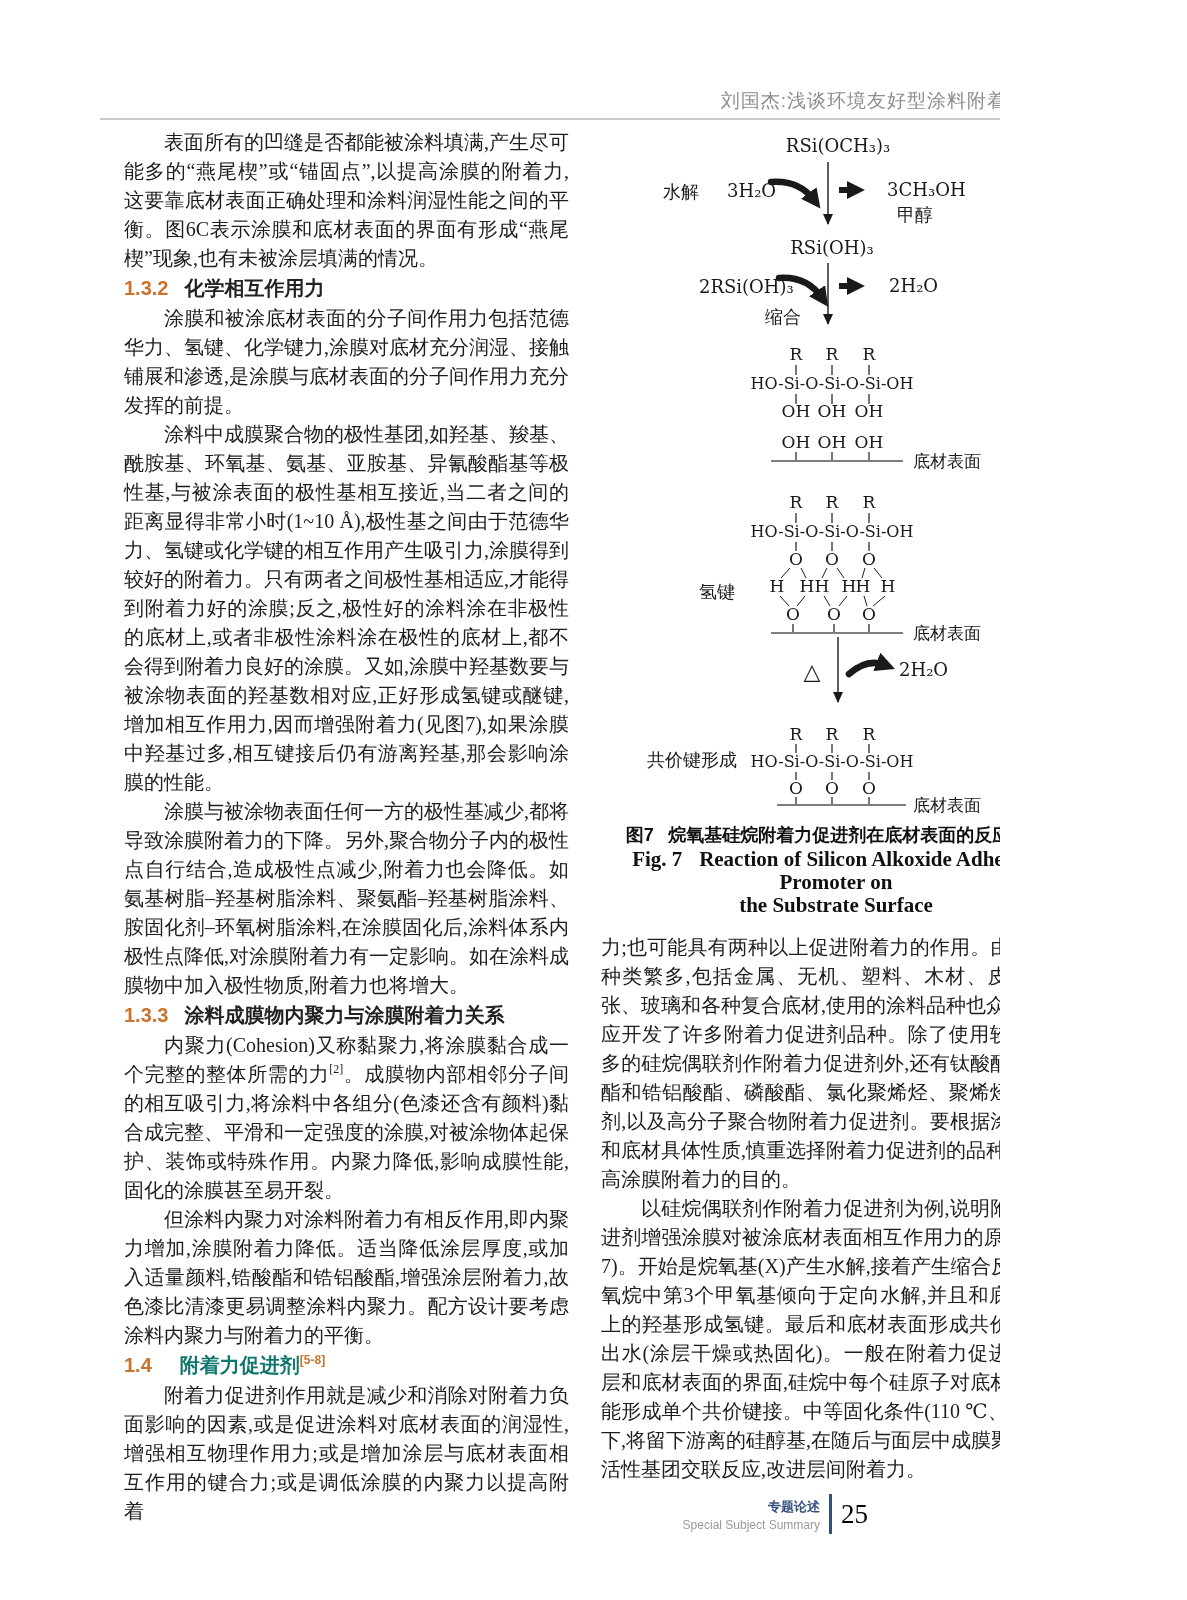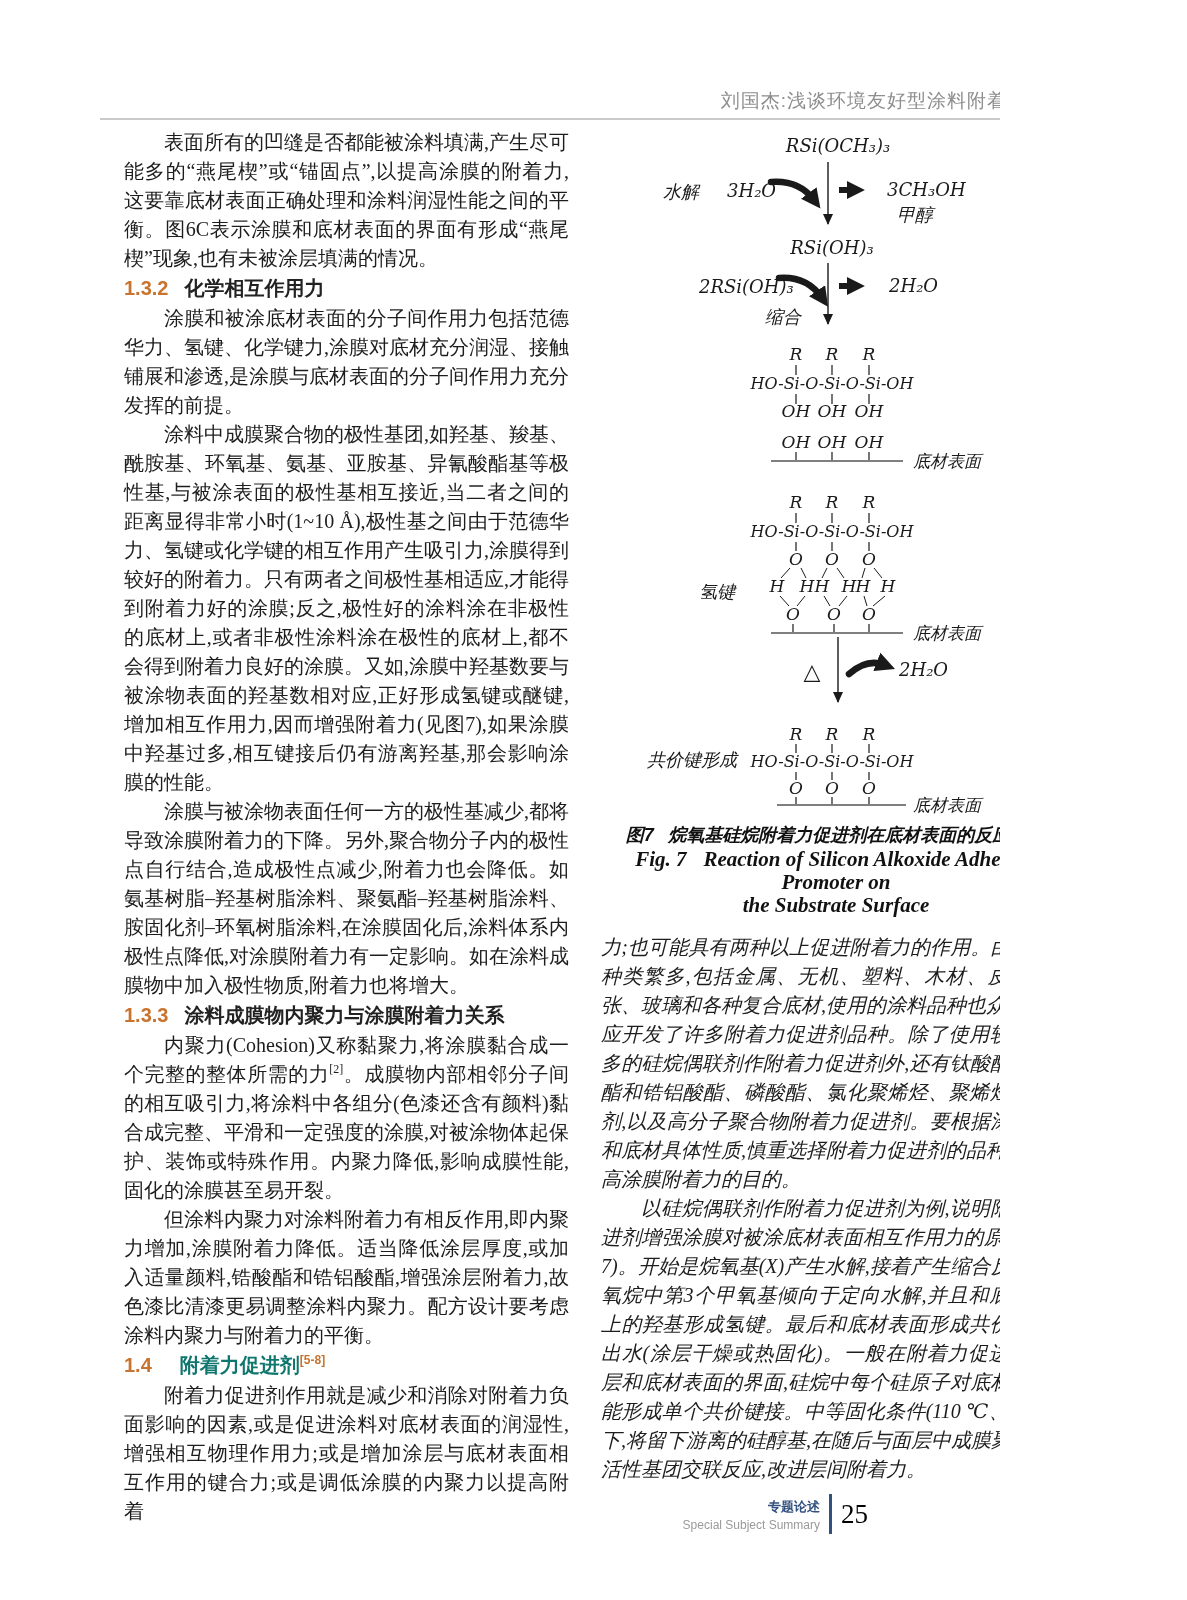--- a/index.html
+++ b/index.html
@@ -3,21 +3,21 @@
 <meta charset="utf-8">
 <style>
   html,body { margin:0; padding:0; background:#ffffff; }
   .page { position:relative; width:1000px; height:1600px; background:#ffffff; overflow:hidden;
           font-family:"Liberation Serif","DejaVu Serif",serif; color:#1d1d1d; }
   .running-head { position:absolute; top:88px; left:100px; width:967px; text-align:right;
           font-family:"Liberation Sans","DejaVu Sans",sans-serif; font-size:19px; color:#8e8e8e; letter-spacing:1px; }
   .head-rule { position:absolute; top:118px; left:100px; width:985px; height:2px; background:#cacaca; }
   .content { position:absolute; top:128px; left:124px; width:947px; display:flex; gap:24px;justify-content:space-between; }
   .col-left { width:445px; }
-  .col-right { width:470px;font-style:italic; }
+  .col-right { width:470px; }
   .body-p { margin:0; font-size:20px; line-height:29px; text-align:justify; }
   .indent { text-indent:2em; }
   .sec { margin:0; font-family:"Liberation Sans","DejaVu Sans",sans-serif; font-size:20px; font-weight:bold;
          line-height:31px; color:#222; }
   .sec-num { color:#c9742e; margin-right:16px; }
   .sec-main .sec-title { color:#0f766e;margin-left:12px; }
   .ref { font-size:12px; vertical-align:super; line-height:0; }
   .sec .ref { color:#c9742e; }
   svg.figd { display:block; margin:8px 0 0 0; }
   .ft { font-size:18px; fill:#1a1a1a; font-family:"DejaVu Serif","Liberation Serif",serif; }

